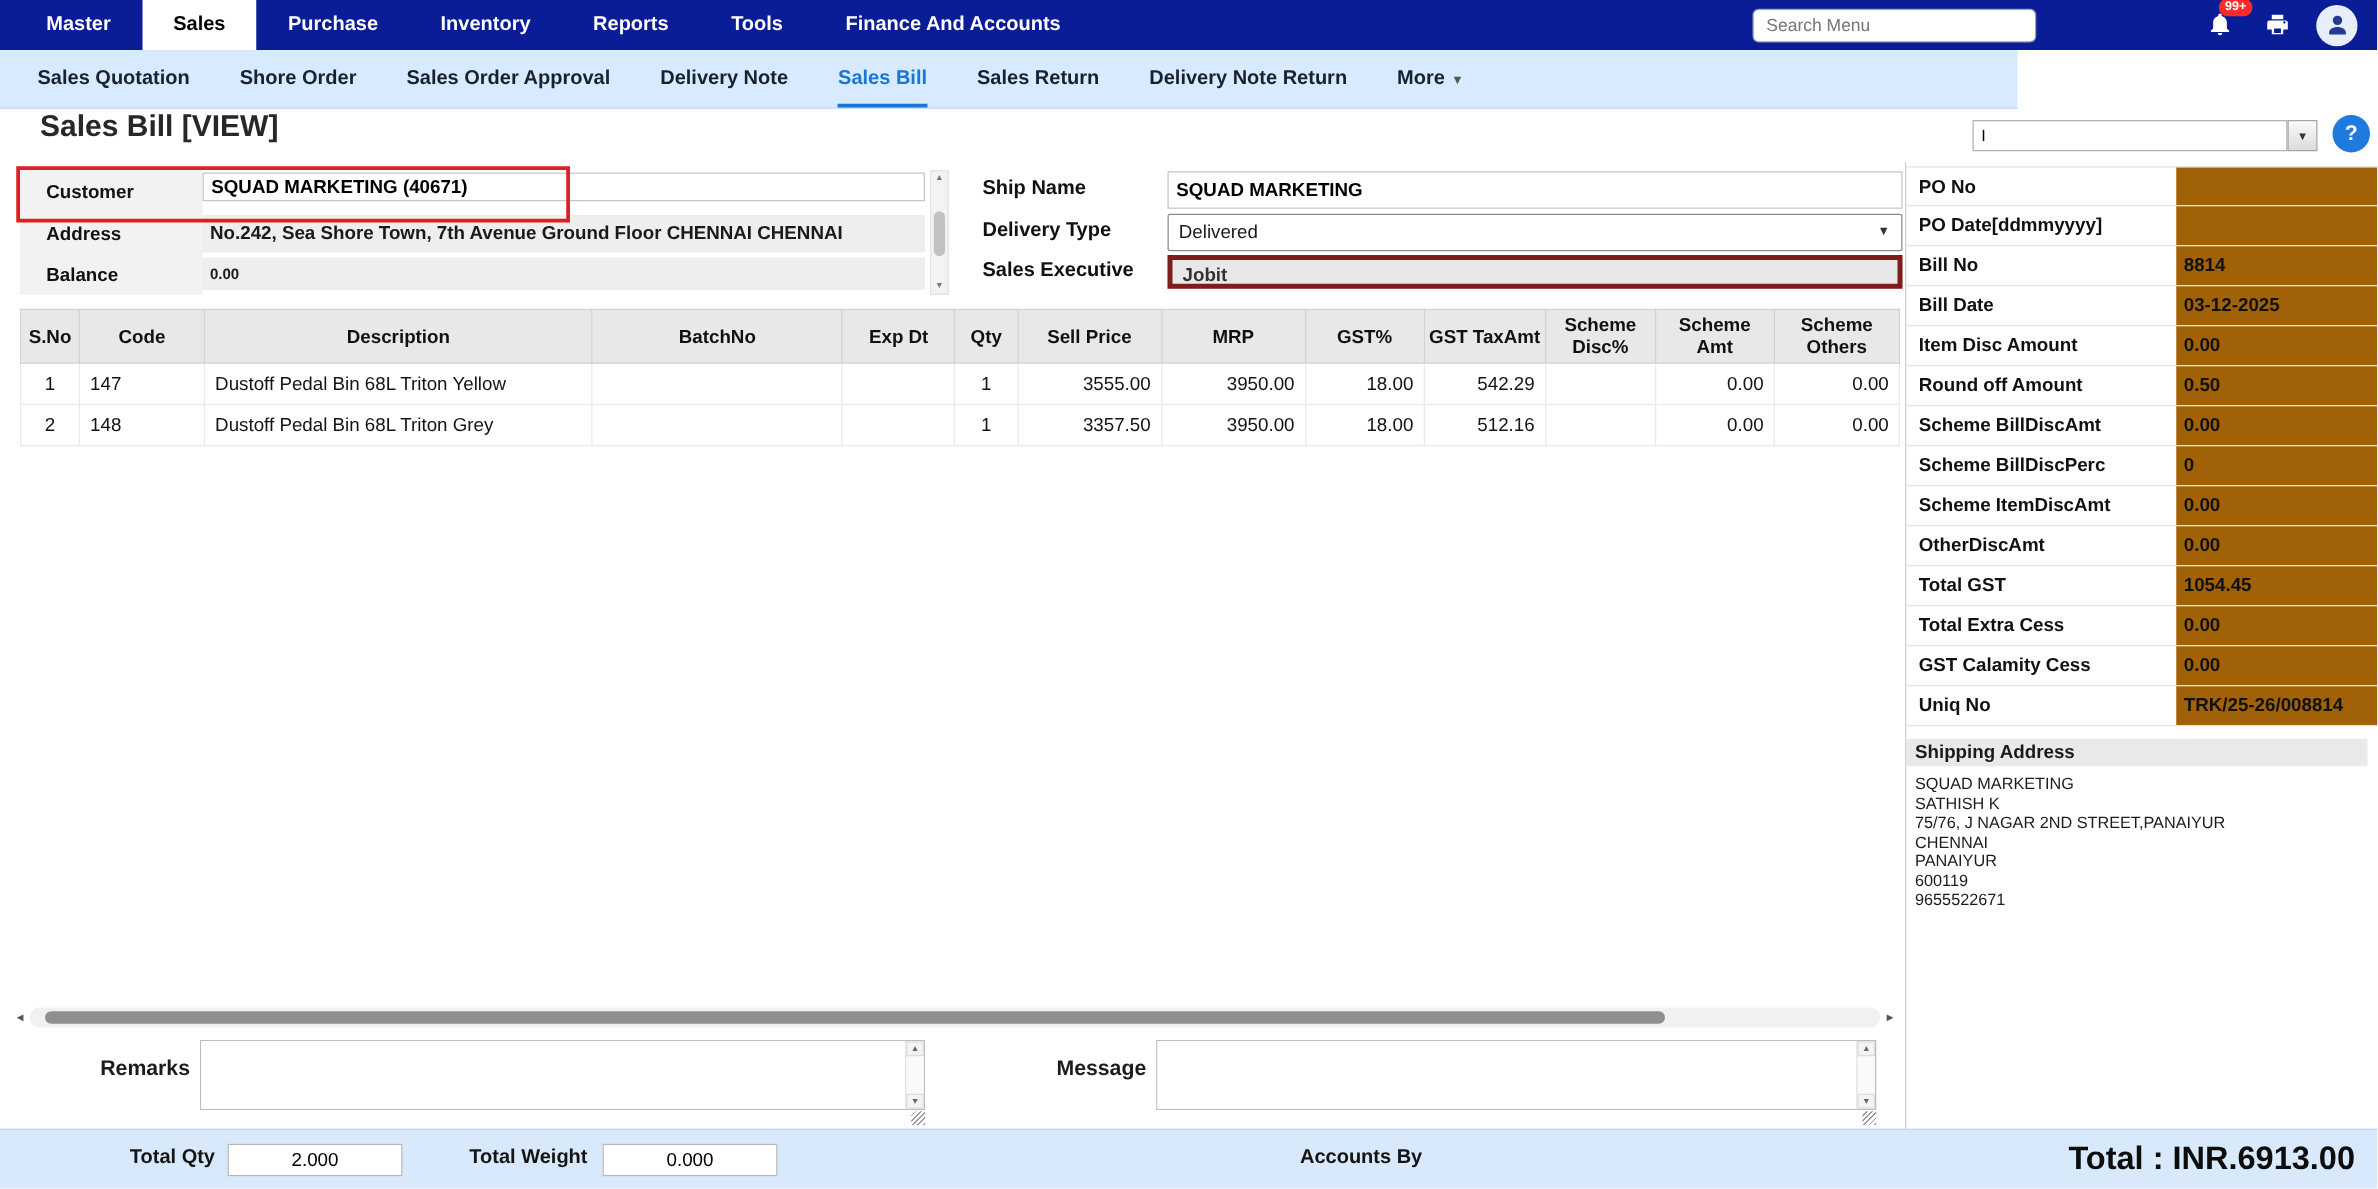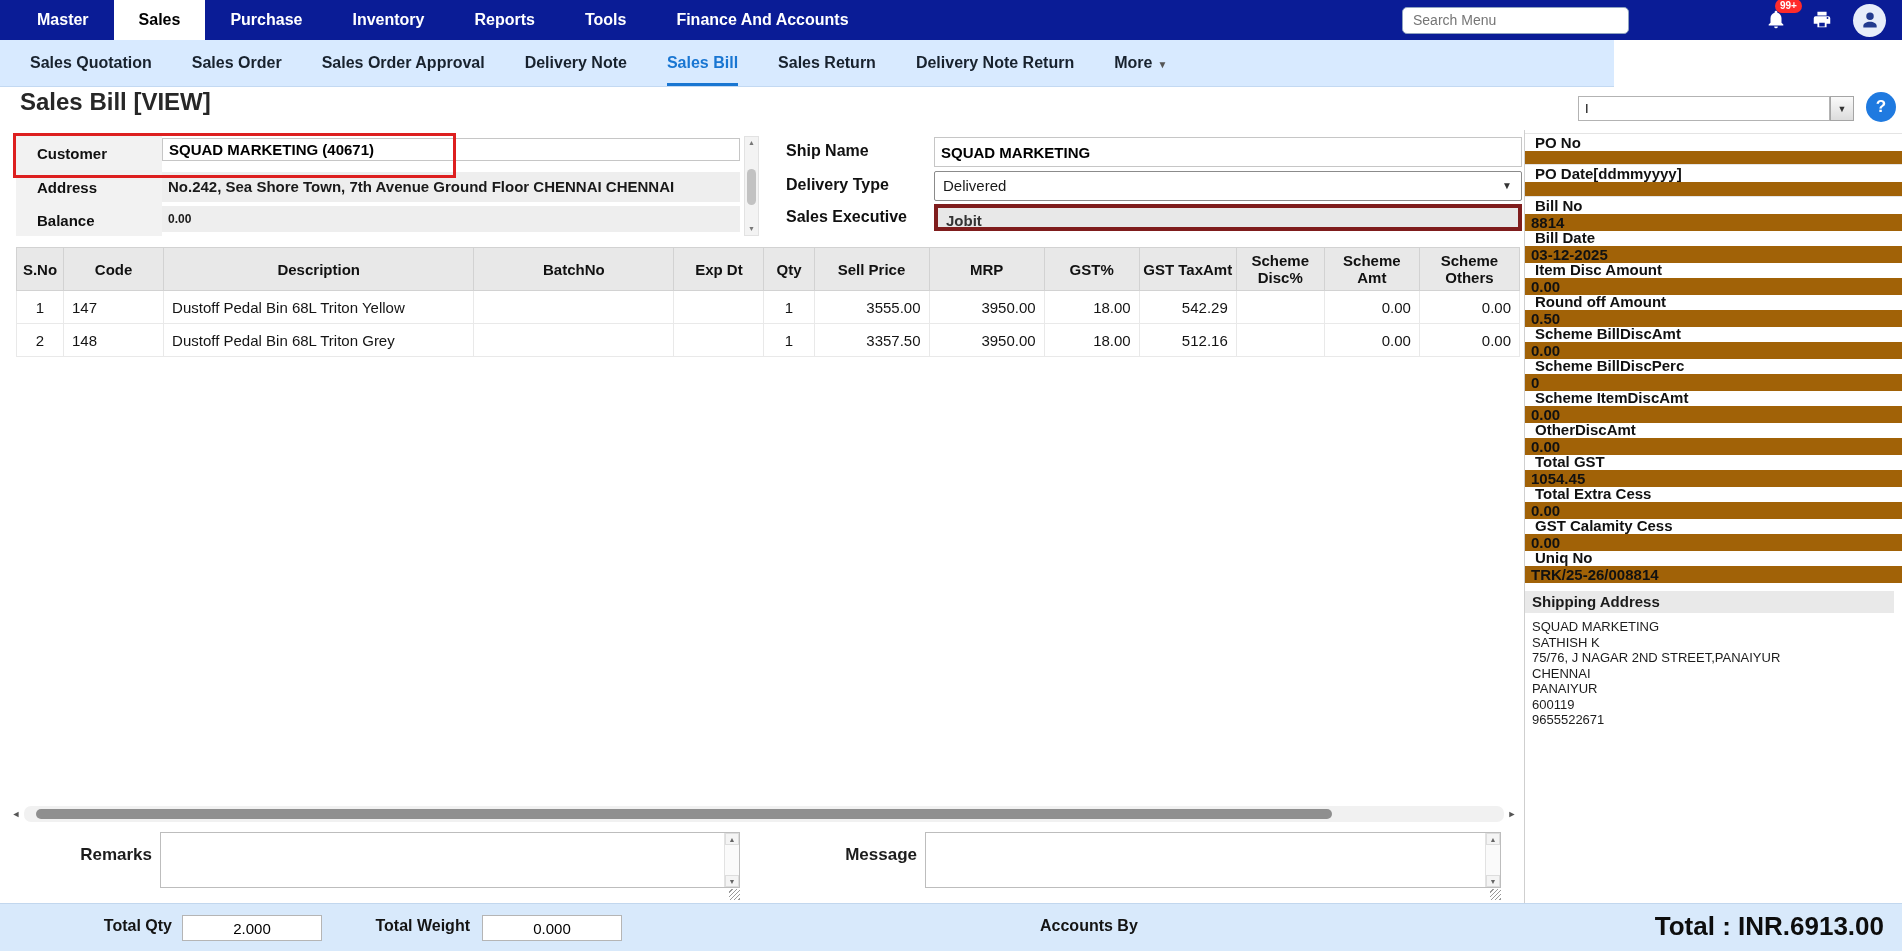--- a/index.html
+++ b/index.html
@@ -18,21 +18,21 @@
   .avatar { width:33px; height:33px; border-radius:50%; background:#e7edfa; display:flex; align-items:center; justify-content:center; margin-left:14px; cursor:pointer; }
 
   
   .subnav { position:absolute; left:0; top:40px; width:1614px; height:47px; background:#d8eaff; border-bottom:1px solid #c3d9f2; display:flex; align-items:stretch; padding-left:30px; }
   .subnav-item { position:relative; font-size:16px; font-weight:600; color:#18222e; line-height:46px; margin-right:40px; cursor:pointer; white-space:nowrap; }
   .subnav-item.active { color:#1976d2; }
   .subnav-item.active::after { content:""; position:absolute; left:0; right:0; bottom:0; height:3px; background:#1976d2; }
   .more-chevron { font-size:10px; color:#555; margin-left:5px; }
 
   
-  .page-title { position:absolute; left:20px; top:88px; font-size:24px; font-weight:600; color:#272727; }
+  .page-title { position:absolute; left:32px; top:88px; font-size:24px; font-weight:600; color:#272727; }
   .quick-input { position:absolute; left:1578px; top:96px; width:252px; height:25px; border:1px solid #b3b3b3; padding:0 6px; font-size:13px; outline:none; font-family:inherit; }
   .quick-arrow { position:absolute; left:1830px; top:96px; width:24px; height:25px; background:linear-gradient(#fafafa,#dcdcdc); border:1px solid #a5a5a5; font-size:9px; color:#333; display:flex; align-items:center; justify-content:center; cursor:pointer; }
   .help-btn { position:absolute; left:1866px; top:92px; width:30px; height:30px; border-radius:50%; background:#1f7ae0; color:#fff; font-size:17px; font-weight:bold; display:flex; align-items:center; justify-content:center; cursor:pointer; }
 
   
   .left-labels { position:absolute; left:16px; top:136px; width:146px; height:100px; background:#f2f2f2; }
   .flabel { position:absolute; left:21px; font-size:15px; font-weight:700; color:#111; }
   .customer-input { position:absolute; left:162px; top:138px; width:578px; height:23px; border:1px solid #c6c6c6; font-size:15px; font-weight:bold; padding:0 6px; outline:none; font-family:inherit; }
   .address-box { position:absolute; left:162px; top:172px; width:578px; height:30px; background:#eeeeee; font-size:15px; font-weight:bold; line-height:30px; padding-left:6px; white-space:nowrap; overflow:hidden; }
   .balance-box { position:absolute; left:162px; top:206px; width:578px; height:26px; background:#eeeeee; font-size:12px; font-weight:bold; line-height:26px; padding-left:6px; }
@@ -51,21 +51,21 @@
   
   .items-table { position:absolute; left:16px; top:247px; width:1504px; border-collapse:collapse; table-layout:fixed; }
   .items-table th { background:#e8e8e8; font-size:15px; font-weight:bold; color:#111; text-align:center; padding:4px 2px; border:1px solid #d2d2d2; }
   .items-table td { font-size:15px; color:#141414; padding:6px 8px; border:1px solid #e9e9e9; height:33px; background:#fff; white-space:nowrap; overflow:hidden; }
   .ta-c { text-align:center; }
   .ta-r { text-align:right; }
 
   
   .rp-divider { position:absolute; left:1524px; top:130px; height:776px; border-left:1px solid #cfcfcf; }
   .summary-panel { position:absolute; left:1525px; top:133px; width:377px; }
-  .srow { display:flex; align-items:stretch; height:32px; border-bottom:1px solid #e4e4e4;flex-direction:column; }
+  .srow { display:flex; align-items:stretch; height:32px; border-bottom:1px solid #e4e4e4; }
   .srow .lab { width:216px; display:flex; align-items:center; padding-left:10px; font-size:15px; font-weight:bold; color:#111; }
   .srow .val { flex:1; background:#a16207; display:flex; align-items:center; padding-left:6px; font-size:15px; font-weight:bold; color:#111; }
   .ship-hdr { margin-top:10px; margin-right:8px; background:#e9e9e9; height:22px; line-height:22px; font-size:15px; font-weight:bold; padding-left:7px; }
   .ship-lines { padding:6px 0 0 7px; font-size:13px; line-height:15.5px; color:#1c1c1c; }
 
   
   .hscroll { position:absolute; left:8px; top:806px; width:1512px; height:16px; display:flex; align-items:stretch; }
   .hs-arrow { width:16px; font-size:9px; color:#555; text-align:center; line-height:16px; cursor:pointer; }
   .hs-track { position:relative; flex:1; background:#f1f1f1; border-radius:7px; }
   .hs-thumb { position:absolute; left:12px; top:3px; width:1296px; height:10px; background:#8f8f8f; border-radius:5px; cursor:pointer; }
@@ -122,21 +122,21 @@
           <svg width="20" height="20" viewBox="0 0 24 24">
               <path fill="#233b8f" d="M12 12a4.5 4.5 0 1 0 0-9 4.5 4.5 0 0 0 0 9zm0 2c-4.4 0-8 2.2-8 5v2h16v-2c0-2.8-3.6-5-8-5z"></path>
             </svg>
         </span>
       </div>
     </div>
   </div>
 
   <div class="subnav">
     <div class="subnav-item">Sales Quotation</div>
-    <div class="subnav-item">Sales Order</div>
+    <div class="subnav-item">Shore Order</div>
     <div class="subnav-item">Sales Order Approval</div>
     <div class="subnav-item">Delivery Note</div>
     <div class="subnav-item active">Sales Bill</div>
     <div class="subnav-item">Sales Return</div>
     <div class="subnav-item">Delivery Note Return</div>
     <div class="subnav-item">
       <span>More</span><span class="more-chevron">▼</span>
     </div>
   </div>
 

